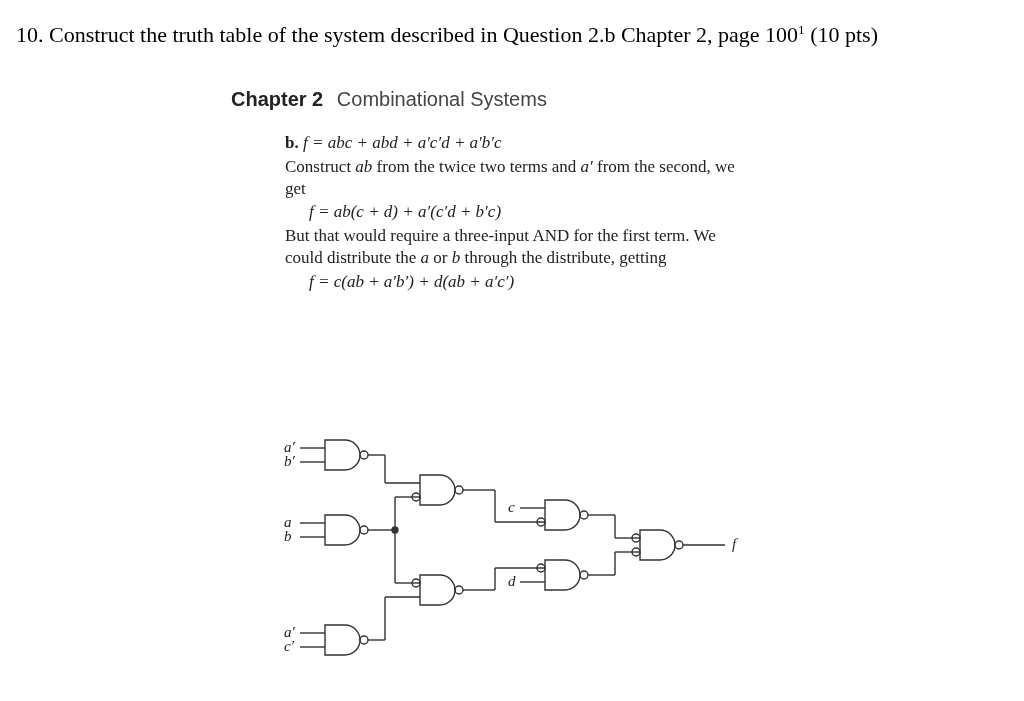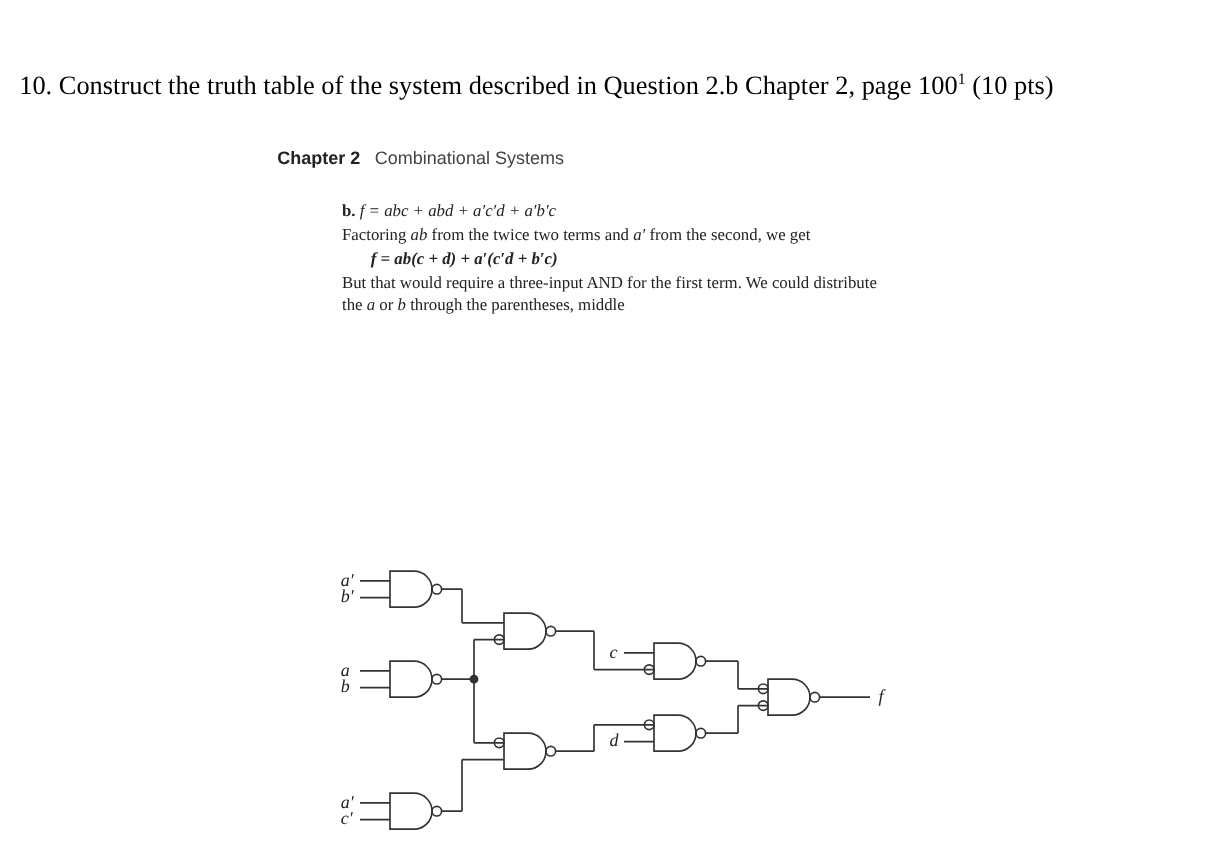--- a/index.html
+++ b/index.html
@@ -8,64 +8,62 @@
     background: #fff;
     width: 1024px;
     height: 701px;
     font-family: "Times New Roman", Times, serif;
     color: #000;
   }
   .page {
     position: relative;
     width: 1024px;
     height: 613px;
-    margin-top: 36px;
   }
   .question-line {
     position: absolute;
     top: 22px;
     left: 16px;
     font-size: 22px;
     white-space: nowrap;
   }
   .question-line sup {
     font-size: 0.6em;
     vertical-align: super;
   }
   .chapter-header {
     position: absolute;
     top: 88px;
     left: 231px;
     font-family: Arial, Helvetica, sans-serif;
-    font-size: 15px;
+    font-size: 20px;
     color: #444;
   }
   .chapter-header .ch-strong {
     font-weight: 900;
     color: #222;
     margin-right: 8px;
   }
 
   .body-block {
     position: absolute;
     top: 132px;
     left: 285px;
     width: 455px;
-    font-size: 14px;
+    font-size: 17px;
     line-height: 1.28;
     color: #222;
   }
   .body-block p {
     margin: 0 0 2px 0;
   }
   .eq {
     font-style: italic;
     padding-left: 24px;
     margin: 4px 0 4px 0;
-    font-weight: bold;
   }
   .lead-b {
     font-weight: bold;
   }
   .it { font-style: italic; }
 
   .circuit {
     position: absolute;
     top: 430px;
     left: 270px;
@@ -100,26 +98,27 @@
     <span class="ch-strong">Chapter 2</span>
     <span>Combinational Systems</span>
   </div>
 
   <div class="body-block">
     <p>
       <span class="lead-b">b.</span>
       <span class="it">f = abc + abd + a′c′d + a′b′c</span>
     </p>
     <p>
-      <span>Factoring </span><span class="it">ab</span><span> from the twice two terms and </span><span class="it">a′</span><span> from the second, we get</span>
+      <span>Construct </span><span class="it">ab</span><span> from the twice two terms and </span><span class="it">a′</span><span> from the second, we get</span>
     </p>
     <p class="eq">f = ab(c + d) + a′(c′d + b′c)</p>
     <p>
-      <span>But that would require a three-input AND for the first term. We could distribute the </span><span class="it">a</span><span> or </span><span class="it">b</span><span> through the parentheses, middle</span>
+      <span>But that would require a three-input AND for the first term. We could distribute the </span><span class="it">a</span><span> or </span><span class="it">b</span><span> through the distribute, getting</span>
     </p>
+    <p class="eq">f = c(ab + a′b′) + d(ab + a′c′)</p>
   </div>
 
   <div class="circuit">
     <svg viewBox="0 0 500 260" width="500" height="260">
 
       <defs>
         <g id="nand">
           <path class="gate" d="M0,0 L20,0 A15,15 0 0 1 20,30 L0,30 Z"></path>
           <circle class="bub" cx="39" cy="15" r="4"></circle>
         </g>

